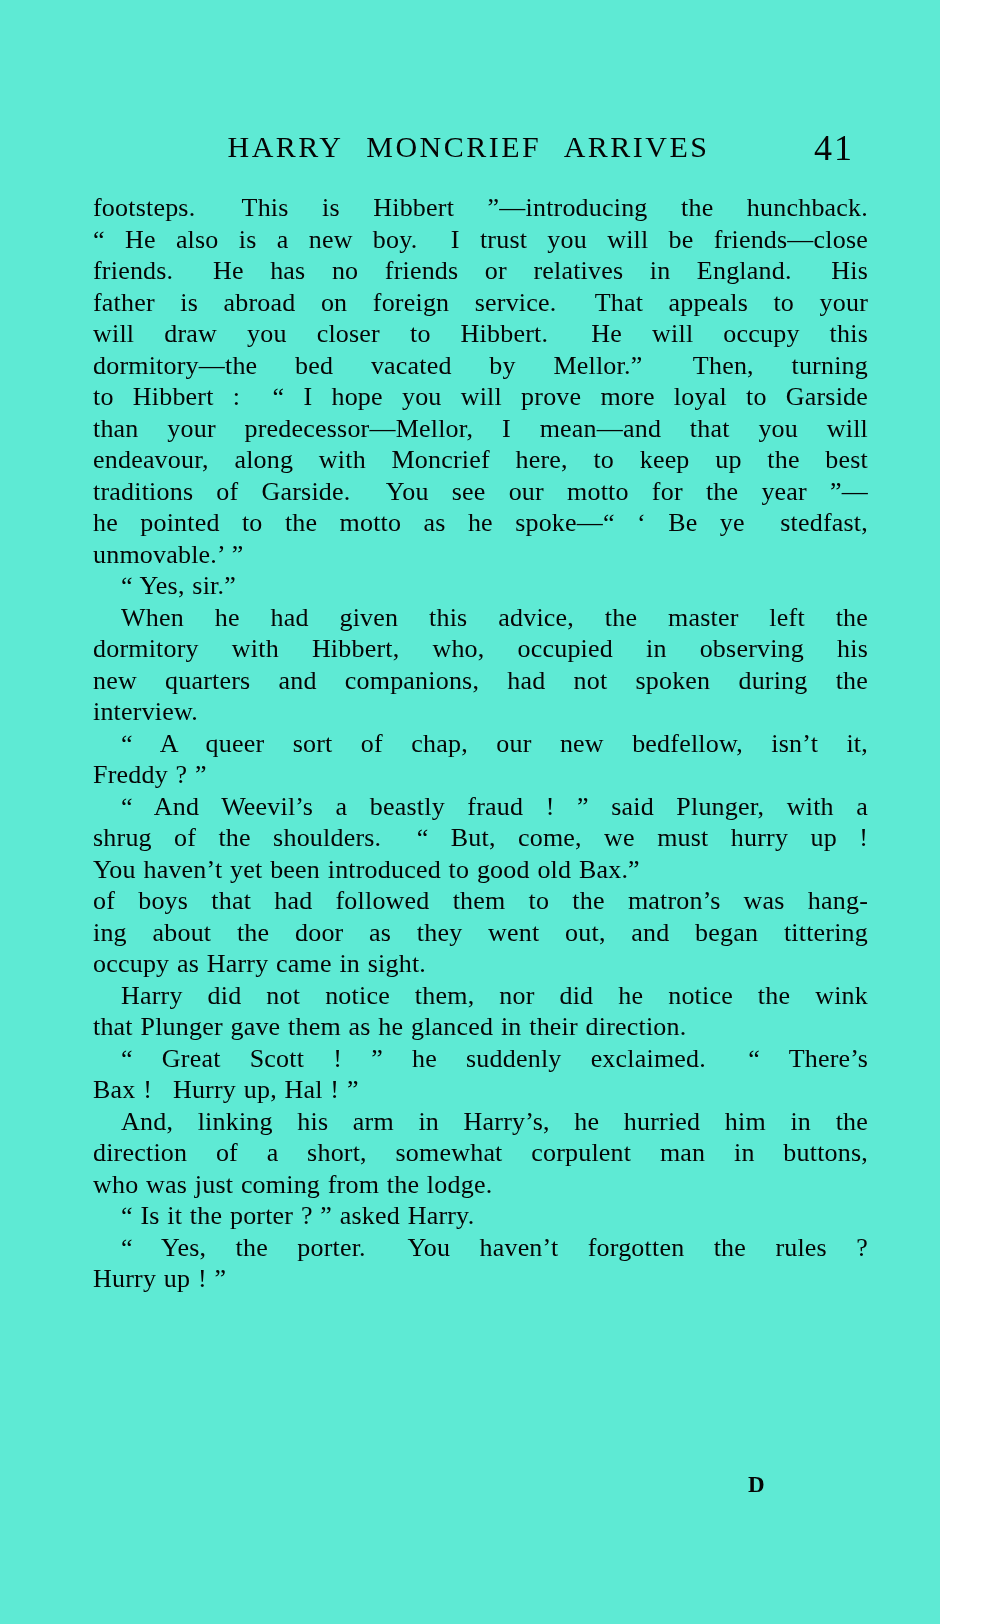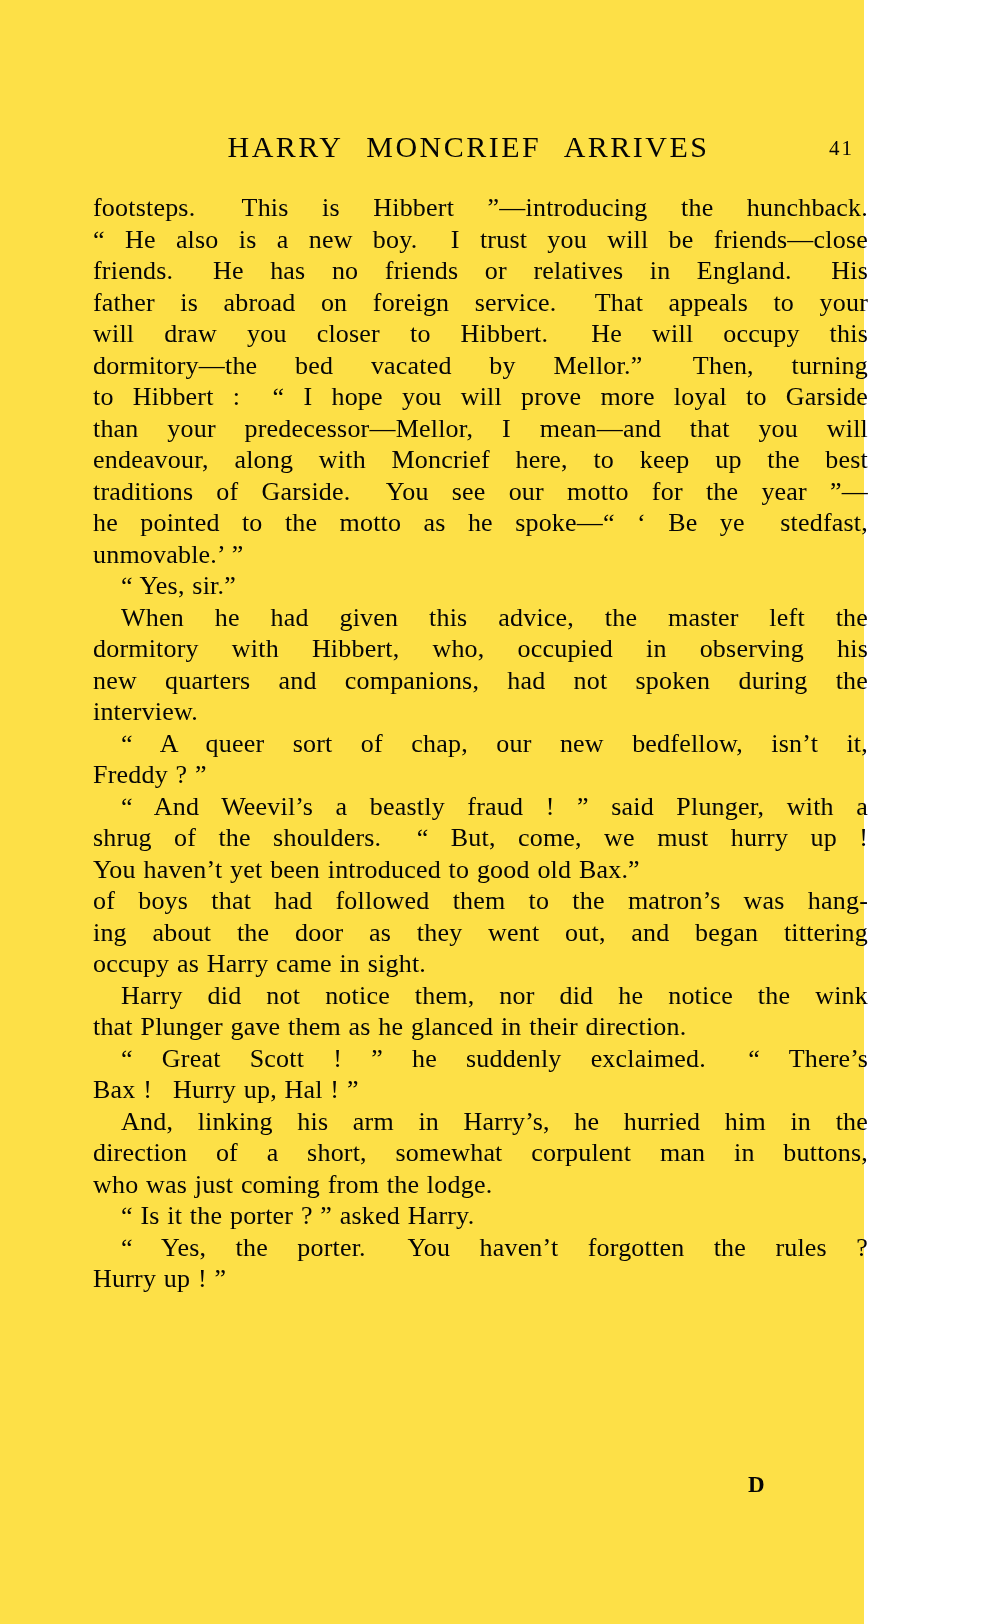--- a/index.html
+++ b/index.html
@@ -5,23 +5,23 @@
   html, body {
     margin: 0;
     padding: 0;
     background: #ffffff;
     width: 1000px;
     height: 1624px;
     overflow: hidden;
   }
   .page {
     position: relative;
-    width: 864px;
+    width: 940px;
     height: 1624px;
-    background: #fde047;
+    background: #5eead4;
     color: #050505;
     font-family: "Liberation Serif", "DejaVu Serif", serif;
   }
   .header {
     position: absolute;
     top: 130px;
     left: 81px;
     width: 775px;
     height: 40px;
   }
@@ -32,21 +32,21 @@
     line-height: 34px;
     letter-spacing: 2.5px;
     word-spacing: 14px;
     font-weight: 500;
     white-space: nowrap;
   }
   .page-number {
     position: absolute;
     right: 2px;
     top: 3px;
-    font-size: 21px;
+    font-size: 36px;
     line-height: 30px;
     letter-spacing: 2px;
     font-weight: 500;
   }
   .page-body {
     position: absolute;
     top: 192px;
     left: 93px;
     width: 775px;
   }

